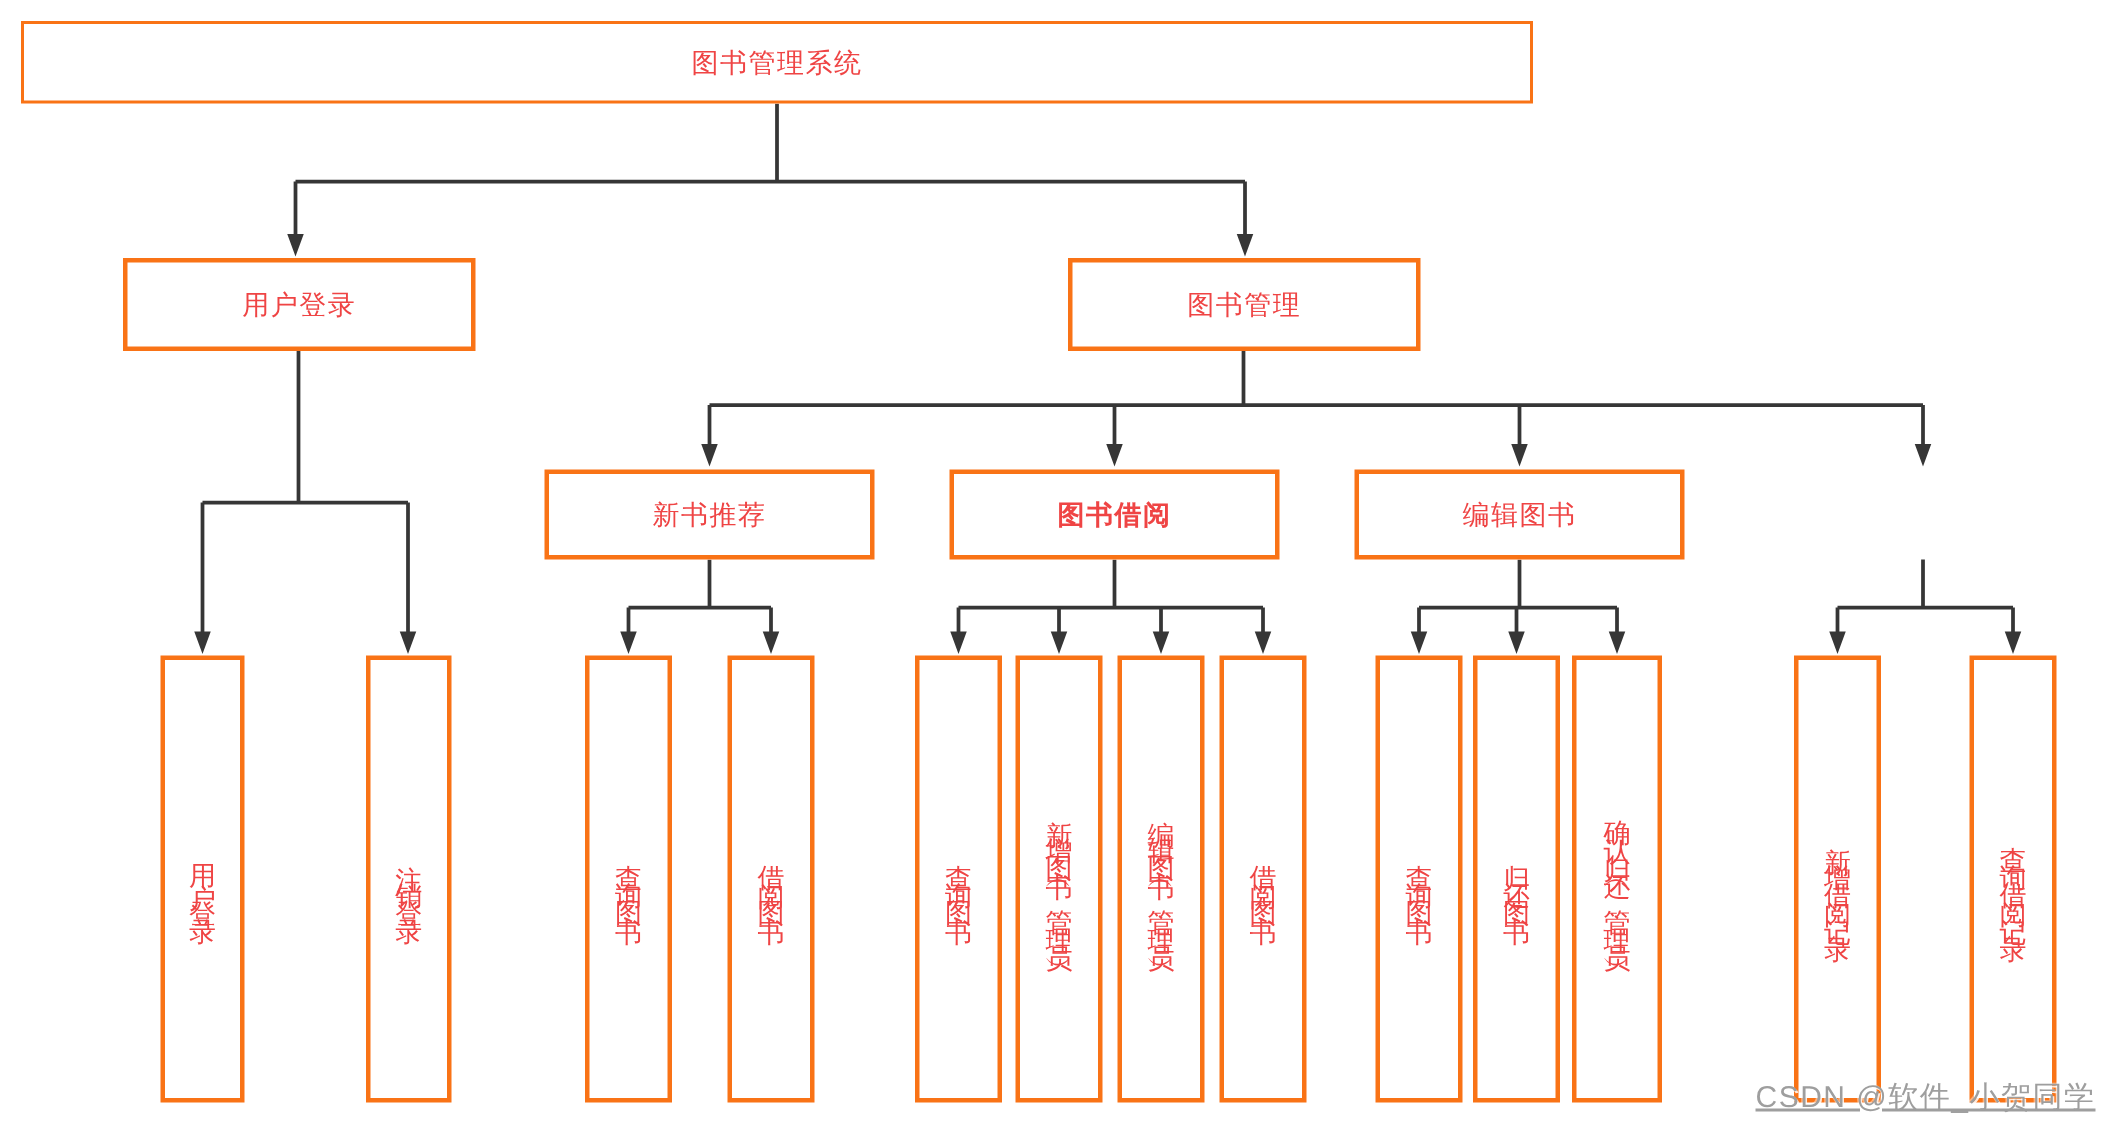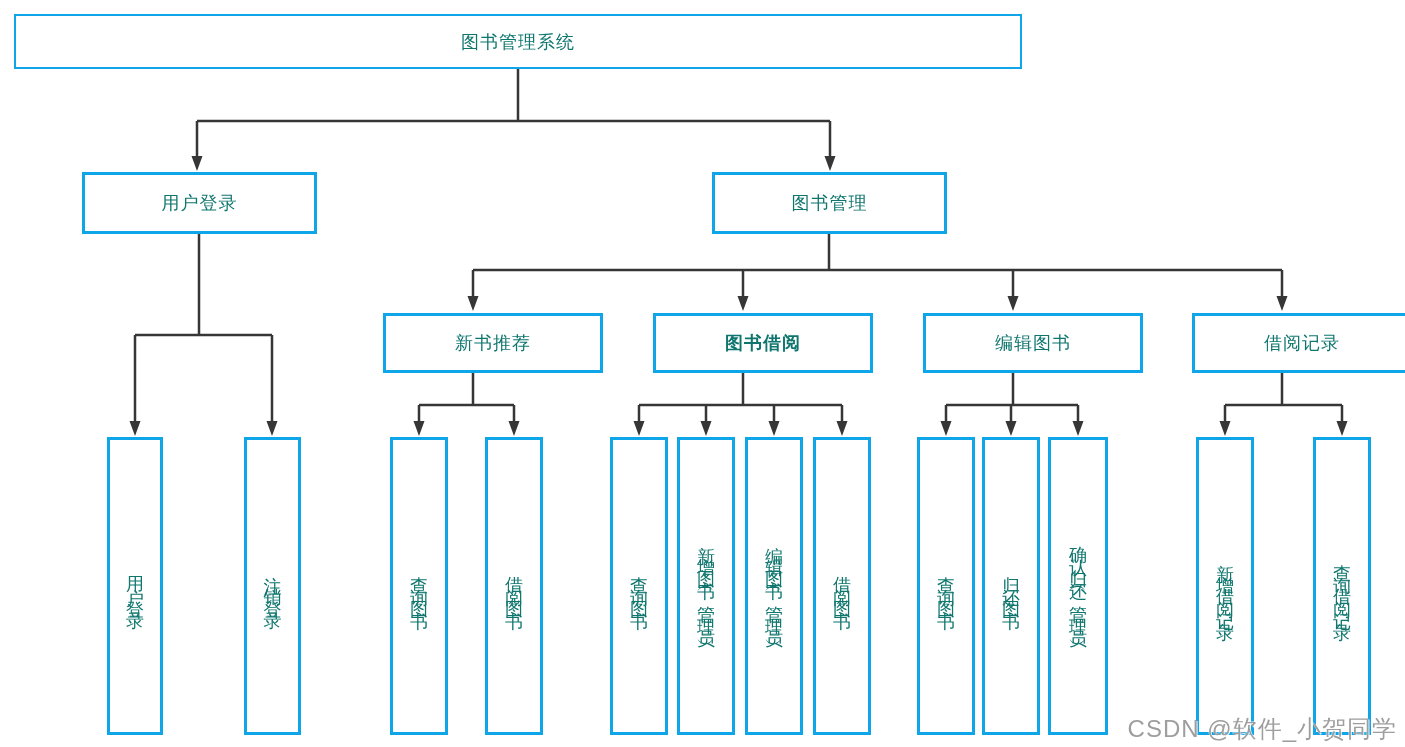--- a/index.html
+++ b/index.html
@@ -17,38 +17,38 @@
   svg.connectors {
     position: absolute;
     left: 0; top: 0;
     width: 1405px; height: 747px;
     pointer-events: none;
     z-index: 1;
   }
   .node {
     position: absolute;
     background: #ffffff;
-    border: 3px solid #0ea5e9;
+    border: 3px solid #f97316;
     display: flex;
     align-items: center;
     justify-content: center;
-    color: #0f766e;
+    color: #ef4444;
     font-size: 18px;
     letter-spacing: 1px;
     z-index: 2;
   }
   .node.root {
     left: 14px; top: 14px;
     width: 1008px; height: 55px;
     border-width: 2px;
   }
   .node.l2 { top: 172px; width: 235px; height: 62px; }
   .node.l2.user-login { left: 82px; }
   .node.l2.book-mgmt { left: 712px; }
-  .node.l3 { top: 313px; width: 220px; height: 60px; margin-left: 20px; }
+  .node.l3 { top: 313px; width: 220px; height: 60px; }
   .node.l3.p1 { left: 363px; }
   .node.l3.p2 { left: 633px; font-weight: bold; }
   .node.l3.p3 { left: 903px; }
   .node.l3.p4 { left: 1172px; }
   .node.leaf {
     top: 437px; height: 298px; width: 58px;
     padding: 6px 0;
   }
   .node.leaf .vtext {
     writing-mode: vertical-rl;
@@ -67,26 +67,27 @@
   .leaf.x7  { left: 745px;  }
   .leaf.x8  { left: 813px;  }
   .leaf.x9  { left: 917px;  }
   .leaf.x10 { left: 982px;  }
   .leaf.x11 { left: 1048px; width: 60px; }
   .leaf.x12 { left: 1196px; }
   .leaf.x13 { left: 1313px; }
   .watermark {
     position: absolute;
     right: 8px; bottom: 2px;
-    font-size: 24px;
+    font-size: 20px;
     color: #9e9e9e;
     text-shadow: 1px 1px 0 rgba(255,255,255,0.85), -1px -1px 0 rgba(255,255,255,0.45);
     letter-spacing: 1px;
     z-index: 5;
     white-space: nowrap;
+    text-decoration: underline;
   }
 </style>
 </head>
 <body>
 
 <div class="canvas">
 
   <svg class="connectors" viewBox="0 0 1405 747" xmlns="http://www.w3.org/2000/svg">
 
     <path fill="none" stroke="#363636" stroke-width="2.5" d="M518 69 V121 M197 121 H830 M197 121 V157 M830 121 V157
@@ -110,21 +111,20 @@
   </svg>
 
   <div class="node root">图书管理系统</div>
 
   <div class="node l2 user-login">用户登录</div>
   <div class="node l2 book-mgmt">图书管理</div>
 
   <div class="node l3 p1">新书推荐</div>
   <div class="node l3 p2">图书借阅</div>
   <div class="node l3 p3">编辑图书</div>
-  <div class="node l3 p4">借阅记录</div>
 
   <div class="node leaf x1">
     <span class="vtext">用户登录</span>
   </div>
   <div class="node leaf x2">
     <span class="vtext">注销登录</span>
   </div>
 
   <div class="node leaf x3">
     <span class="vtext">查询图书</span>

